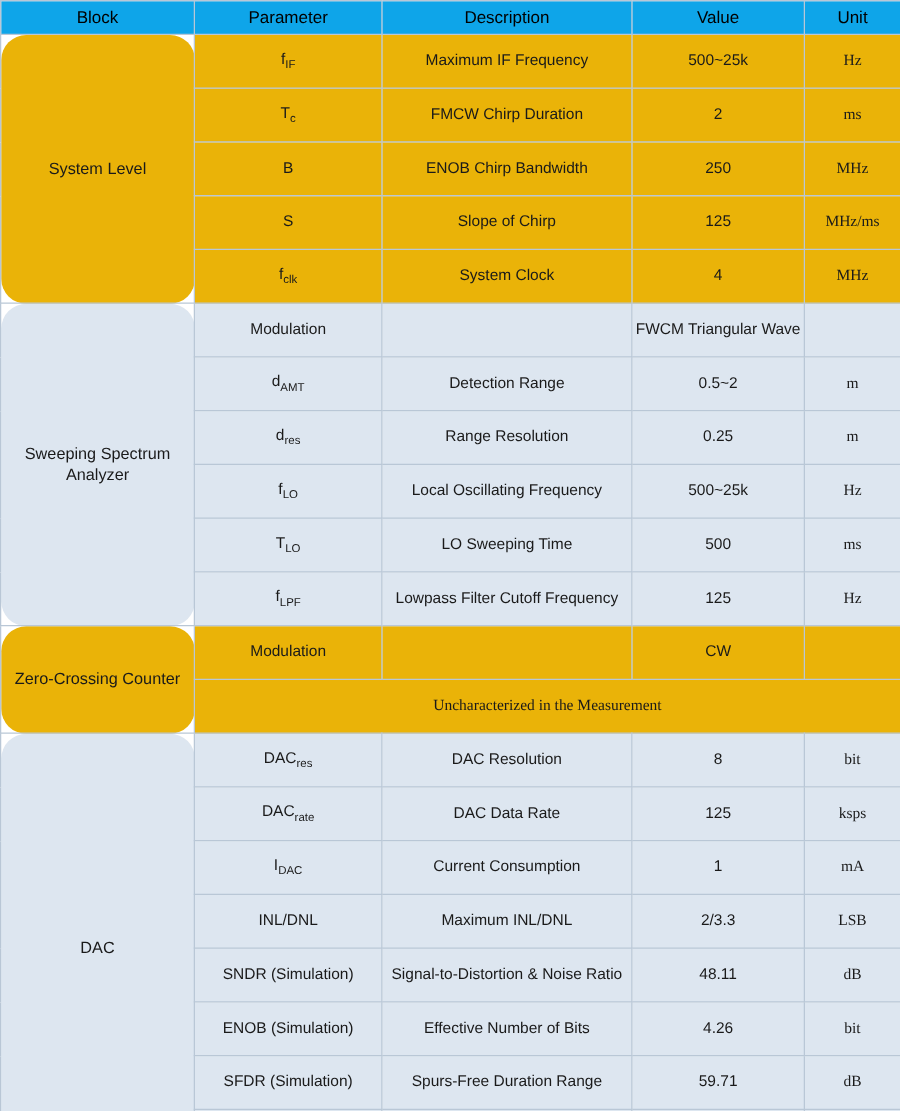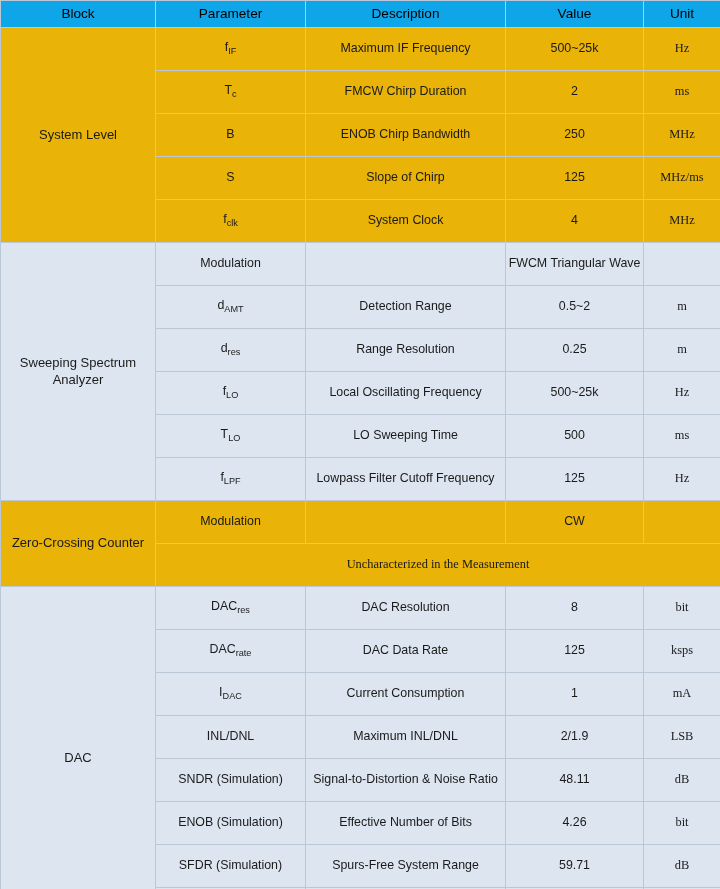--- a/index.html
+++ b/index.html
@@ -54,20 +54,21 @@
 
   
   tr.sec-start td { border-top: 2px solid #2b2b2b; }
   tbody tr td.edge-l { border-left: 2px solid #2b2b2b; }
   tbody tr td.edge-r { border-right: 2px solid #2b2b2b; font-family: Liberation Serif, serif; }
 
   td.block-cell {
     font-weight: bold;
     font-size: 13px;
     line-height: 1.3;
+    border-radius: 20px;
   }
   td.span-note { text-align: center; }
   sub { font-size: 0.74em; }
   .rowh { height: 36px; }
 </style>
 </head>
 <body>
 
 <table id="spec-table">
   <colgroup>
@@ -180,38 +181,38 @@
       </tr>
       <tr class="tint">
         <td class="rowh">I<sub>DAC</sub></td>
         <td>Current Consumption</td>
         <td>1</td>
         <td class="edge-r">mA</td>
       </tr>
       <tr class="tint">
         <td class="rowh">INL/DNL</td>
         <td>Maximum INL/DNL</td>
-        <td>2/1.9</td>
+        <td>2/3.3</td>
         <td class="edge-r">LSB</td>
       </tr>
       <tr class="tint">
         <td class="rowh">SNDR (Simulation)</td>
         <td>Signal-to-Distortion &amp; Noise Ratio</td>
         <td>48.11</td>
         <td class="edge-r">dB</td>
       </tr>
       <tr class="tint">
         <td class="rowh">ENOB (Simulation)</td>
         <td>Effective Number of Bits</td>
         <td>4.26</td>
         <td class="edge-r">bit</td>
       </tr>
       <tr class="tint">
         <td class="rowh">SFDR (Simulation)</td>
-        <td>Spurs-Free System Range</td>
+        <td>Spurs-Free Duration Range</td>
         <td>59.71</td>
         <td class="edge-r">dB</td>
       </tr>
       <tr class="tint">
         <td class="rowh">f</td>
         <td>TIA Cutoff Frequency</td>
         <td>65.8</td>
         <td class="edge-r">kHz</td>
       </tr>
     </tbody>

